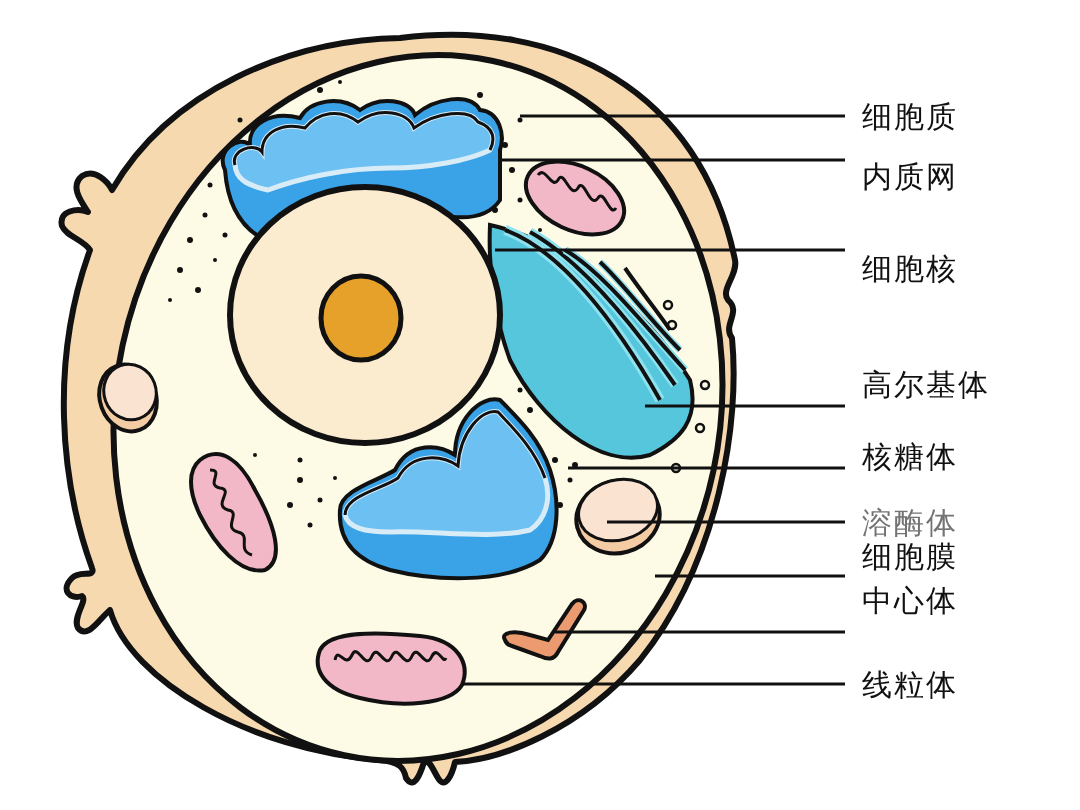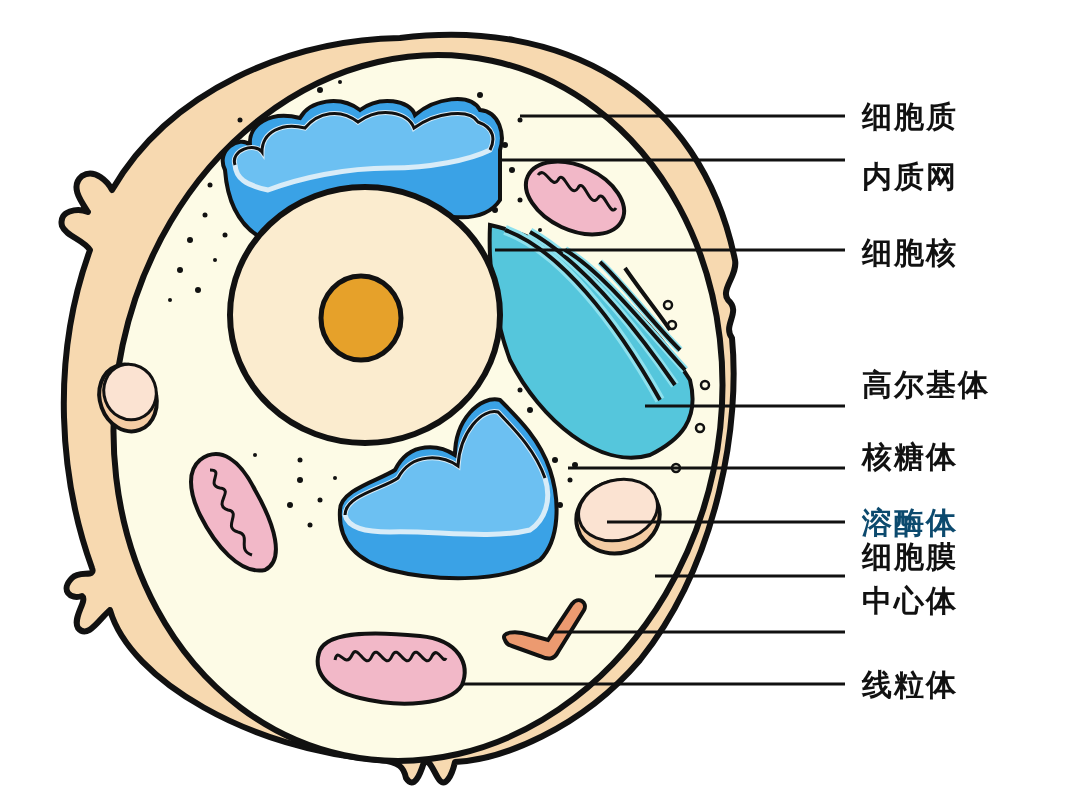--- a/index.html
+++ b/index.html
@@ -1,21 +1,21 @@
 <!DOCTYPE html>
 <html><head>
 <meta charset="utf-8">
 <style>
   html, body { margin: 0; padding: 0; background: #ffffff; }
   body { width: 1080px; height: 810px; position: relative; overflow: hidden;
          font-family: "DejaVu Sans", "Liberation Sans", sans-serif; }
   #diagram { position: absolute; left: 0; top: 0; width: 1080px; height: 810px; }
-  .label { position: absolute; left: 862px; font-size: 30px; font-weight: bold;
+  .label { position: absolute; left: 862px; font-size: 30px; font-weight: normal;
            letter-spacing: 2px; color: #111; line-height: 34px; white-space: nowrap; }
-  .label.highlight { color: #0c4a6e; }
+  .label.highlight { color: #737373; }
 </style>
 </head>
 <body>
 
 <svg id="diagram" viewBox="0 0 1080 810" xmlns="http://www.w3.org/2000/svg">
 
   <g>
     <path d="M 400 38 C 560 18, 700 90, 735 260 C 738 275, 720 290, 728 300 C 742 312, 722 325, 732 338 C 740 420, 720 560, 640 660 C 580 730, 500 760, 455 762 C 452 775, 445 790, 438 778 C 432 768, 430 760, 424 762 C 420 775, 414 790, 406 778 C 404 768, 400 762, 380 760 C 250 750, 130 680, 110 610 C 100 618, 88 640, 78 628 C 72 618, 88 600, 82 596 C 70 600, 60 590, 72 578 C 80 570, 96 578, 92 568 C 60 480, 50 360, 90 250 C 84 240, 66 236, 62 226 C 58 210, 78 208, 88 212 C 80 200, 70 186, 82 176 C 95 168, 108 182, 112 190 C 170 90, 290 40, 400 38 Z" fill="#f7d9b0" stroke="#111" stroke-width="6" stroke-linejoin="round"></path>
   </g>
 
@@ -126,19 +126,19 @@
     <line x1="568" y1="468" x2="845" y2="468"></line>
     <line x1="607" y1="522" x2="845" y2="522"></line>
     <line x1="655" y1="576" x2="845" y2="576"></line>
     <line x1="555" y1="632" x2="845" y2="632"></line>
     <line x1="463" y1="684" x2="845" y2="684"></line>
   </g>
 </svg>
 
 <div class="label" style="top:100px">细胞质</div>
 <div class="label" style="top:160px">内质网</div>
-<div class="label" style="top:236px">细胞核</div>
+<div class="label" style="top:252px">细胞核</div>
 <div class="label" style="top:368px">高尔基体</div>
 <div class="label" style="top:440px">核糖体</div>
 <div class="label highlight" style="top:506px">溶酶体</div>
 <div class="label" style="top:540px">细胞膜</div>
 <div class="label" style="top:584px">中心体</div>
 <div class="label" style="top:668px">线粒体</div>
 
 </body></html>

